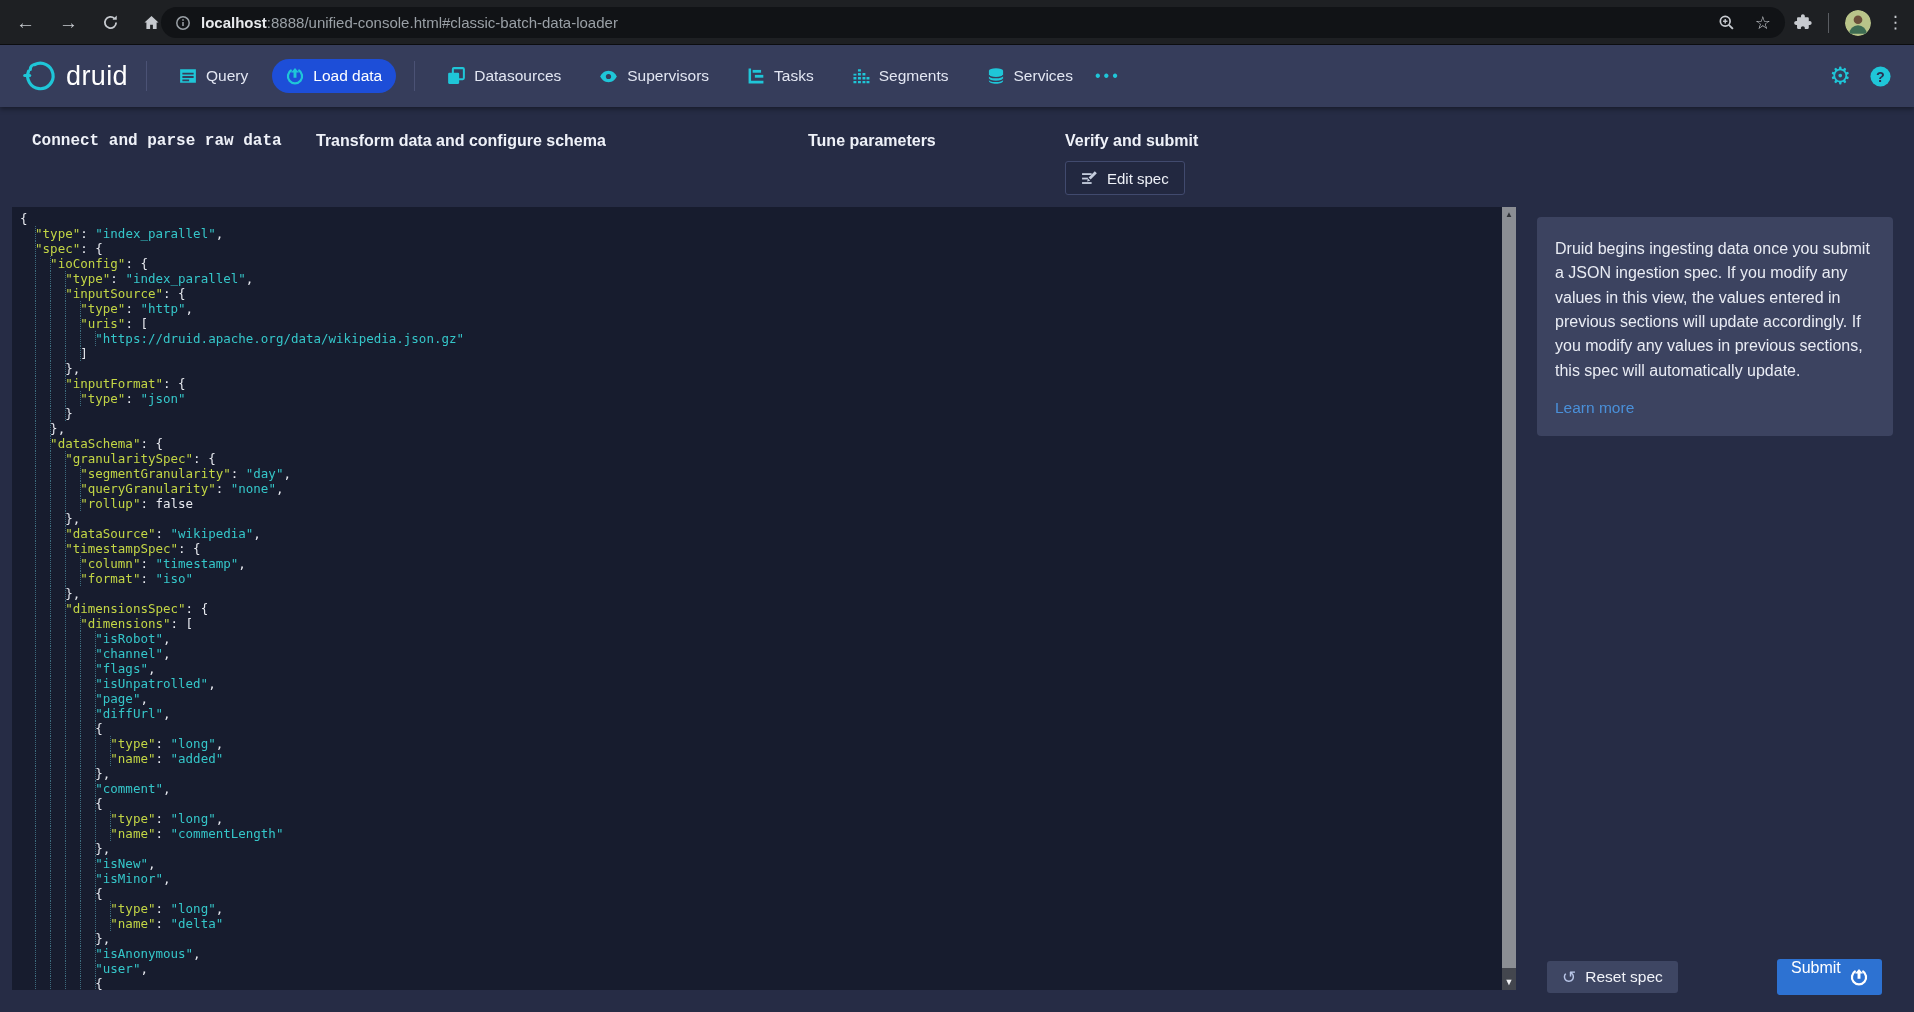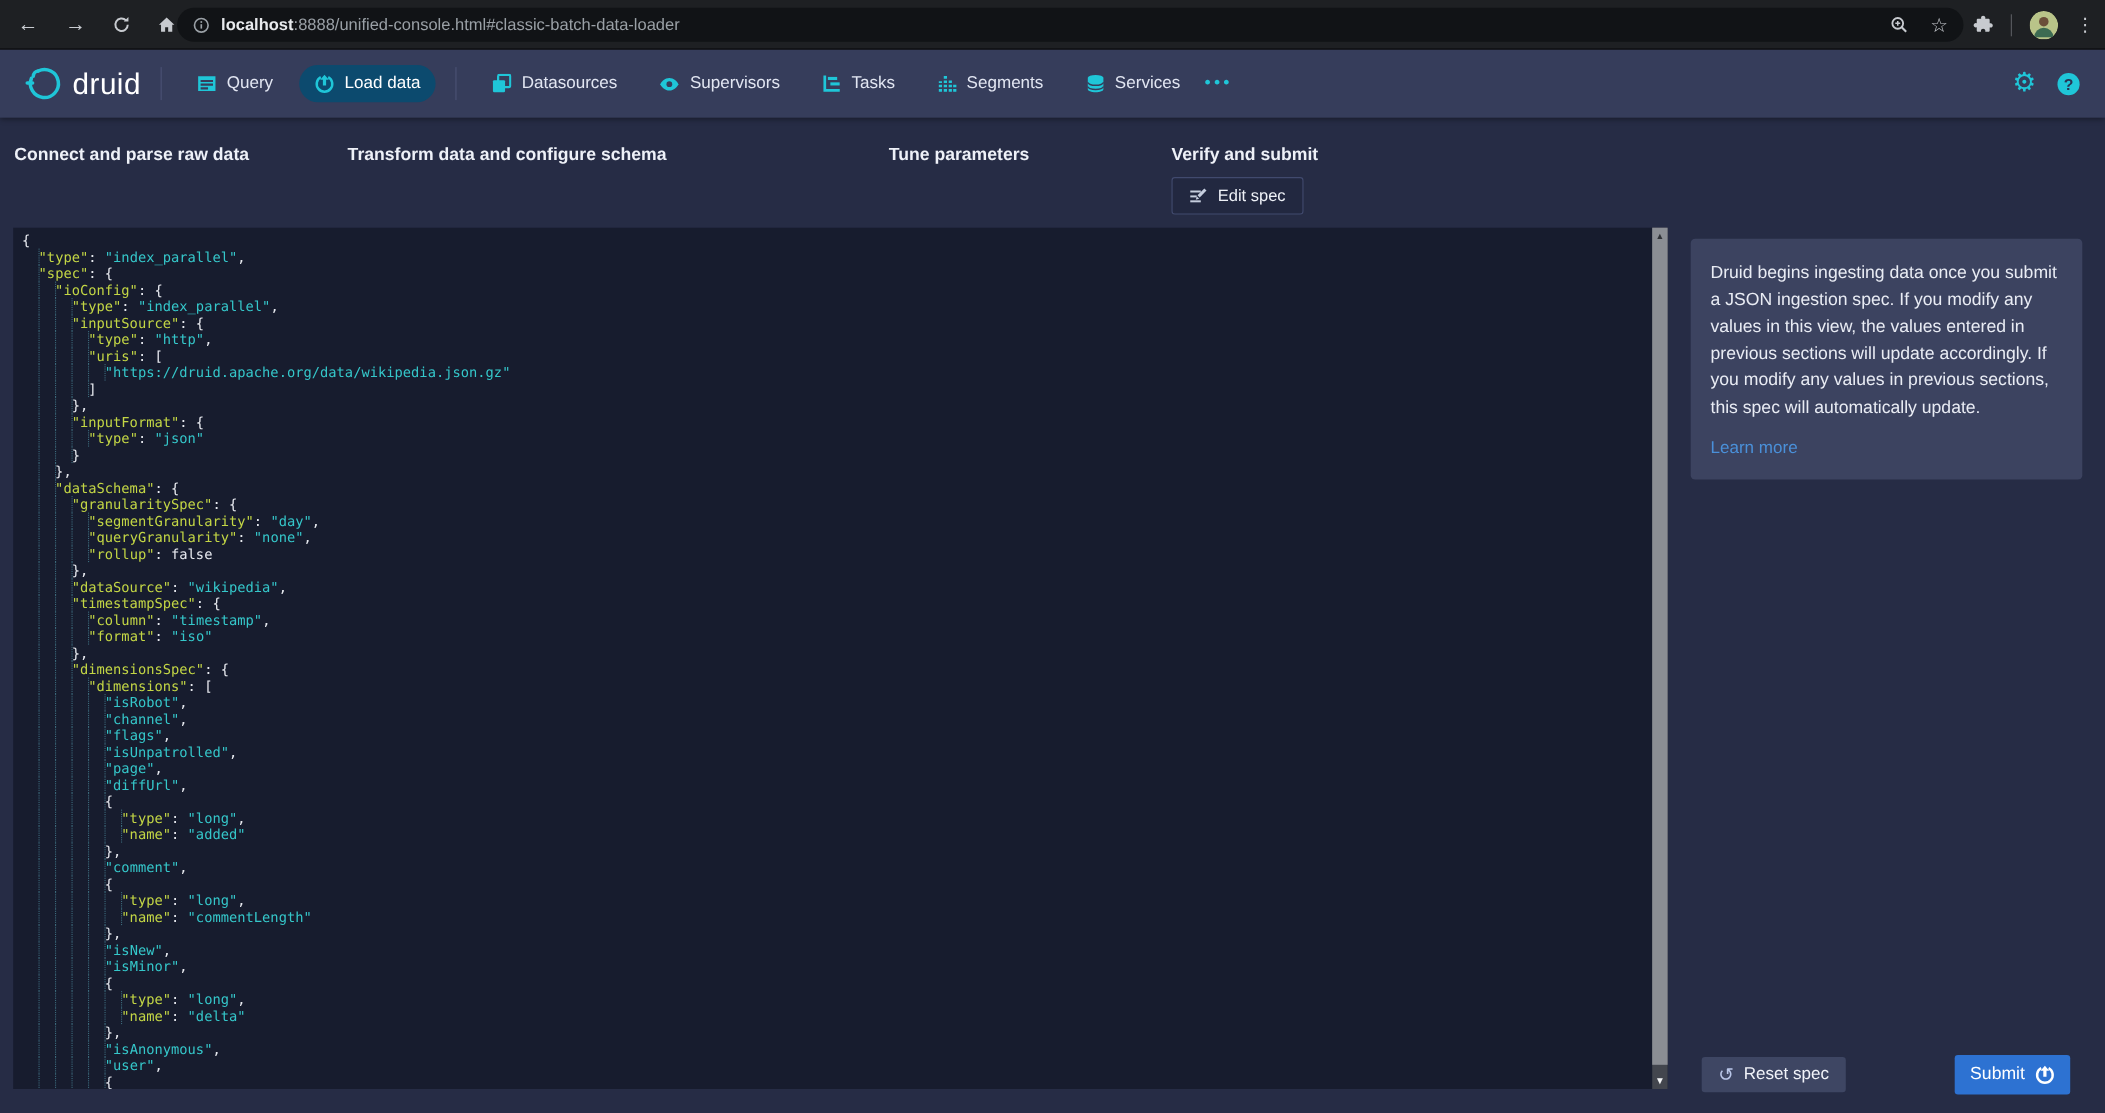--- a/index.html
+++ b/index.html
@@ -38,21 +38,21 @@
 
   
   .navbar{position:absolute;top:45px;left:0;right:0;height:62px;background:var(--nav-bg);
           display:flex;align-items:center;padding:0 22px;box-shadow:0 2px 5px rgba(0,0,0,.4);z-index:20}
   .logo{display:flex;align-items:center;gap:10px;cursor:pointer}
   .logo-text{color:#fff;font-size:27px;letter-spacing:.4px}
   .nav-divider{width:1px;height:30px;background:#4b5275;margin:0 18px}
   #nav-group-a,#nav-group-b{display:flex;align-items:center;gap:10px}
   .nav-item{display:flex;align-items:center;gap:9px;color:#e2e6f2;font-size:15.5px;
             padding:8px 14px;border-radius:19px;cursor:pointer;white-space:nowrap}
-  .nav-item.active{background:#0c4a6e;color:#fff}
+  .nav-item.active{background:#1d4ed8;color:#fff}
   .nav-item .ic{display:flex;align-items:center;color:var(--accent)}
   .more-dots{color:var(--accent);font-size:16px;letter-spacing:3px;margin-left:8px;cursor:pointer}
   .navbar-right{margin-left:auto;display:flex;align-items:center;gap:18px}
   .gear{color:var(--accent);font-size:24px;line-height:1;cursor:pointer}
 
   
   .step-group{position:absolute;top:132px}
   .step-title{font-size:16px;font-weight:700;color:#eef1f8;margin-bottom:11px;white-space:nowrap}
   .step-row{display:flex;gap:3px}
   .step-btn{height:34px;padding:0 15px;display:flex;align-items:center;gap:9px;background:var(--btn-bg);
@@ -78,21 +78,21 @@
   .panel{position:absolute;left:1537px;top:217px;width:356px;background:var(--panel-bg);border-radius:4px;
          padding:20px 18px 16px 18px;color:#e9ecf4;font-size:16px;line-height:1.52}
   .panel p{margin-bottom:13px}
   .learn-more{color:var(--link-blue);font-size:15.5px;cursor:pointer;display:inline-block}
 
   
   .reset-btn{position:absolute;left:1547px;top:961px;height:32px;background:#3e4663;border-radius:3px;
              display:flex;align-items:center;gap:9px;padding:0 15px;color:#f1f3f9;font-size:15.5px;cursor:pointer}
   .reset-icon{color:#b9c6e8;font-size:17px;line-height:1}
   .submit-btn{position:absolute;left:1777px;top:959px;height:36px;background:var(--submit-blue);border-radius:3px;
-              display:flex;align-items:center;gap:9px;padding:0 14px;color:#fff;font-size:16px;cursor:pointer}
+              display:flex;gap:9px;padding:0 14px;color:#fff;font-size:16px;cursor:pointer}
   .submit-btn .ic{display:flex;align-items:center;color:#fff}
 </style>
 </head>
 <body>
 
 <div class="chrome">
   <div class="chrome-nav">
     <span class="glyph">←</span>
     <span class="glyph">→</span>
     <span style="display:flex">
@@ -238,21 +238,21 @@
     <span style="display:flex">
       <svg width="23" height="23" viewBox="0 0 16 16">
           <circle cx="8" cy="8" r="7" fill="#1fc6d8"></circle>
           <text x="8" y="11.6" text-anchor="middle" font-size="10" font-weight="bold" fill="#2a3152" font-family="Liberation Sans, sans-serif">?</text>
         </svg>
     </span>
   </div>
 </div>
 
 <div id="steps">
-    <div class="step-group" style="left: 13px;">
+    <div class="step-group" style="left: 32px; font-family: Liberation Mono, monospace;">
       <div class="step-title">Connect and parse raw data</div>
     </div>
     <div class="step-group" style="left: 316px;">
       <div class="step-title">Transform data and configure schema</div>
     </div>
     <div class="step-group" style="left: 808px;">
       <div class="step-title">Tune parameters</div>
     </div>
     <div class="step-group" style="left: 1065px;">
       <div class="step-title">Verify and submit</div>

